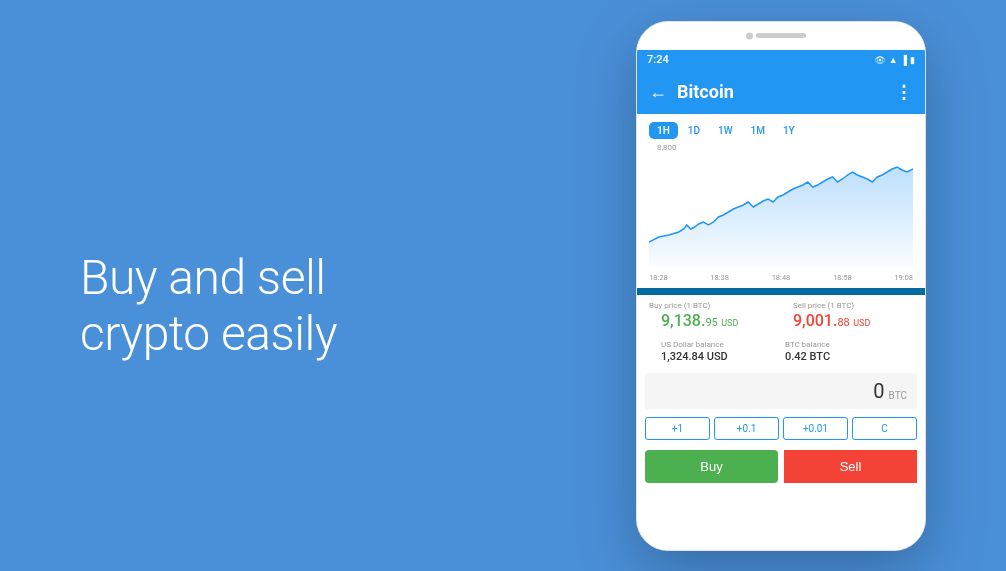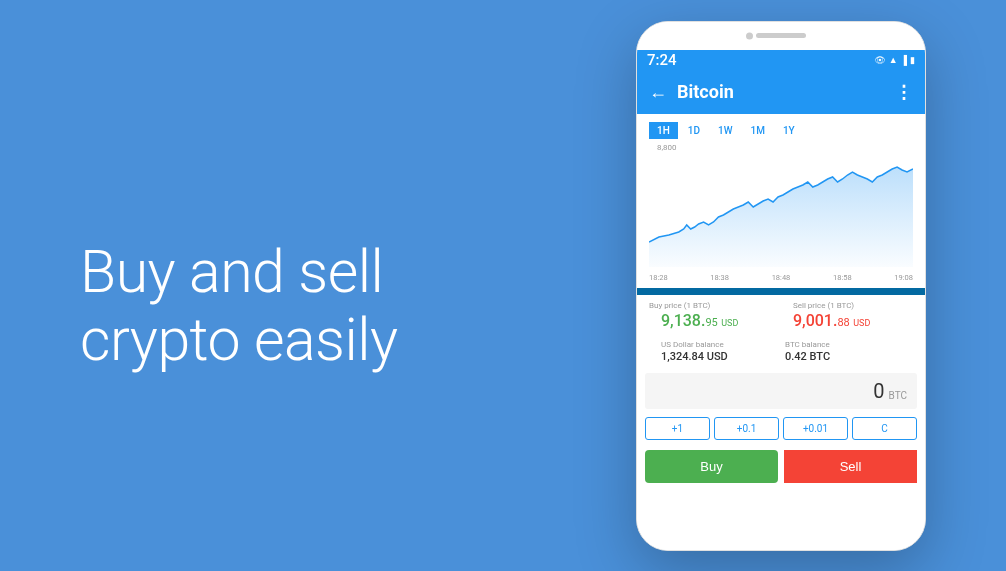--- a/index.html
+++ b/index.html
@@ -18,21 +18,21 @@
     .left-section {
       flex: 1;
       padding: 60px 60px 60px 80px;
       display: flex;
       align-items: flex-start;
       justify-content: flex-start;
     }
 
     .tagline {
       color: white;
-      font-size: 59px;
+      font-size: 48px;
       font-weight: 300;
       line-height: 1.15;
       letter-spacing: -0.5px;
       margin-top: 40px;
     }
 
     .right-section {
       width: 420px;
       height: 100%;
       display: flex;
@@ -90,21 +90,21 @@
       height: 20px;
       display: flex;
       align-items: center;
       justify-content: space-between;
       padding: 0 10px;
       flex-shrink: 0;
     }
 
     .status-time {
       color: white;
-      font-size: 15px;
+      font-size: 11px;
       font-weight: 500;
     }
 
     .status-icons {
       display: flex;
       align-items: center;
       gap: 3px;
     }
 
     .status-icon {
@@ -153,21 +153,21 @@
     
     .time-tabs {
       display: flex;
       padding: 8px 12px 4px;
       gap: 2px;
     }
 
     .time-tab {
       padding: 3px 8px;
       font-size: 10px;
-      border-radius: 0;
+      border-radius: 5px;
       color: #2196F3;
       cursor: pointer;
       font-weight: 500;
     }
 
     .time-tab.active {
       background: #2196F3;
       color: white;
     }
 

